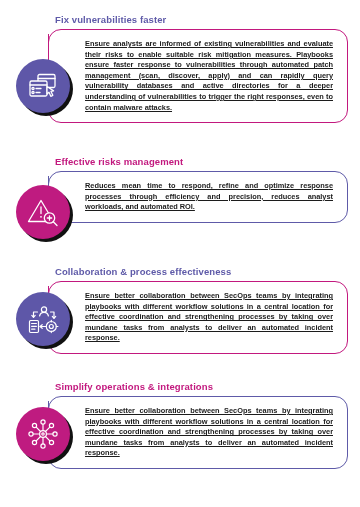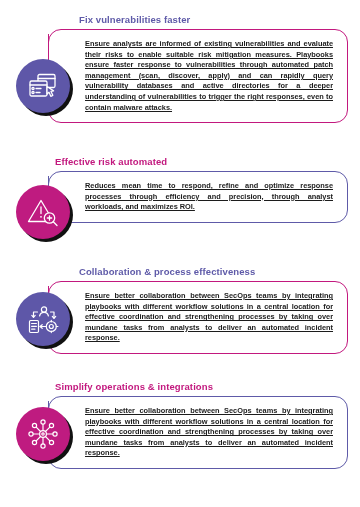--- a/index.html
+++ b/index.html
@@ -31,21 +31,21 @@
   .section-title {
     position: absolute;
     left: 55px;
     top: 0;
     font-size: 9.5px;
     font-weight: bold;
     letter-spacing: 0.1px;
     line-height: 12px;
     white-space: nowrap;
   }
-  .title-purple { color: #5e5aa8; margin-left: 24px; }
+  .title-purple { color: #5e5aa8; }
   .title-magenta { color: #c2187e; }
 
   .card {
     position: absolute;
     left: 48px;
     top: 15px;
     width: 300px;
     box-sizing: border-box;
     border-radius: 13px;
     background: transparent;
@@ -143,26 +143,26 @@
           <circle cx="6" cy="22.5" r="1.1"></circle>
           <line x1="9" y1="18.5" x2="14" y2="18.5"></line>
           <line x1="9" y1="22.5" x2="13" y2="22.5"></line>
           <path d="M20 16.5 v7.5 l2-1.7 1.8 4 2-1 -1.8-3.9 2.6-0.5 z" fill="#5e57a8"></path>
         </svg>
       </div>
     </div>
   </div>
 
   <div class="section" style="top:156px;">
-    <div class="section-title title-magenta">Effective risk automated</div>
+    <div class="section-title title-magenta">Effective risks management</div>
 
     <div class="stem stem-purple" style="left:47.5px; top:20px; height:32px;"></div>
 
     <div class="card card-purple">
-      <p class="card-body">Reduces mean time to respond, refine and optimize response processes through efficiency and precision, through analyst workloads, and maximizes ROI.</p>
+      <p class="card-body">Reduces mean time to respond, refine and optimize response processes through efficiency and precision, reduces analyst workloads, and automated ROI.</p>
     </div>
 
     <div class="icon-badge" style="top:29px;">
       <div class="icon-disc disc-magenta"></div>
       <div class="icon-glyph">
         <svg viewBox="0 0 32 32" fill="none" stroke="#ffffff" stroke-width="1.3" stroke-linecap="round" stroke-linejoin="round">
           <path d="M14 4.5 L26.5 25.5 H1.5 Z"></path>
           <line x1="14" y1="11" x2="14" y2="17.5"></line>
           <circle cx="14" cy="20.8" r="0.9" fill="#ffffff" stroke="none"></circle>
           <circle cx="22.5" cy="22" r="5.2" fill="#bf1b80"></circle>

